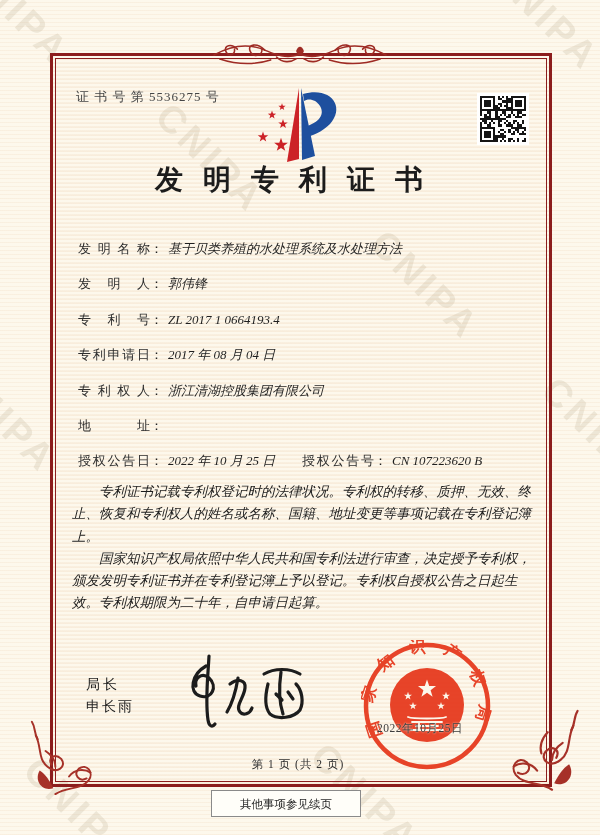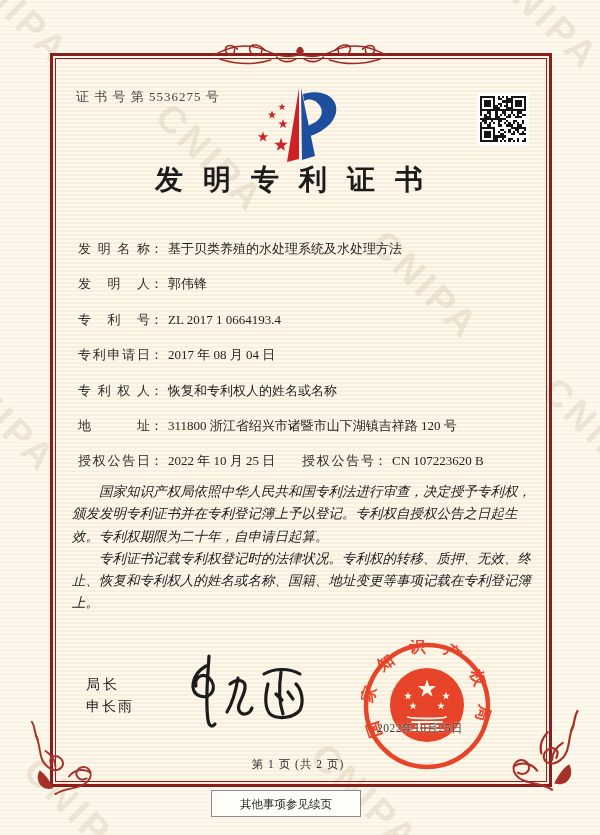--- a/index.html
+++ b/index.html
@@ -35,21 +35,21 @@
   .qr svg { width:100%; height:100%; display:block; }
   .title {
     left:50px; width:478px; top:161px; text-align:center;
     font-size:28px; font-weight:bold; color:#1c1c1c;
     letter-spacing:20px; text-indent:20px;
   }
   .fields { left:78px; top:240px; width:460px; font-size:13px; color:#222; }
   .field-row { height:35.4px; display:flex; align-items:flex-start; line-height:17px; }
   .flabel { display:inline-block; width:72px; text-align:justify; text-align-last:justify; color:#2d2d2d; flex:none; }
   .colon { flex:none; margin-right:5px; }
-  .fvalue { color:#1f1f1f; }
+  .fvalue { color:#1f1f1f;font-style:italic; }
   .fvalue-fixed { width:128px; flex:none; }
   .grantlabel2 { margin-left:6px; }
   .paras { left:72px; top:481px; width:460px; font-size:13.5px; line-height:22.3px;
     color:#1c1c1c; font-style:italic; }
   .paras p { text-indent:2em; }
   .signer-title { left:86px; top:676px; font-size:14px; letter-spacing:3px; color:#222;
     font-family:Liberation Mono, monospace; }
   .signer-name  { left:86px; top:698px; font-size:14px; letter-spacing:2px; color:#222;
     font-family:"Liberation Sans", sans-serif; }
   .signature { left:172px; top:648px; width:145px; height:88px; }
@@ -409,40 +409,39 @@
         <span class="fvalue">ZL 2017 1 0664193.4</span>
     </div>
     <div class="field-row">
       <span class="flabel">专利申请日</span>
         <span class="colon">：</span>
         <span class="fvalue">2017 年 08 月 04 日</span>
     </div>
     <div class="field-row">
       <span class="flabel">专利权人</span>
         <span class="colon">：</span>
-        <span class="fvalue">恢复和专利权人的姓名或名称</span>
+        <span class="fvalue">浙江清湖控股集团有限公司</span>
     </div>
     <div class="field-row">
       <span class="flabel">地址</span>
         <span class="colon">：</span>
-        <span class="fvalue">311800 浙江省绍兴市诸暨市山下湖镇吉祥路 120 号</span>
     </div>
     <div class="field-row">
       <span class="flabel">授权公告日</span>
         <span class="colon">：</span>
         <span class="fvalue fvalue-fixed">2022 年 10 月 25 日</span>
         <span class="flabel grantlabel2">授权公告号</span>
         <span class="colon">：</span>
         <span class="fvalue">CN 107223620 B</span>
     </div>
   </div>
 
   <div class="abs paras">
+    <p>专利证书记载专利权登记时的法律状况。专利权的转移、质押、无效、终止、恢复和专利权人的姓名或名称、国籍、地址变更等事项记载在专利登记簿上。</p>
     <p>国家知识产权局依照中华人民共和国专利法进行审查，决定授予专利权，颁发发明专利证书并在专利登记簿上予以登记。专利权自授权公告之日起生效。专利权期限为二十年，自申请日起算。</p>
-    <p>专利证书记载专利权登记时的法律状况。专利权的转移、质押、无效、终止、恢复和专利权人的姓名或名称、国籍、地址变更等事项记载在专利登记簿上。</p>
   </div>
 
   <div class="abs signer-title">局长</div>
   <div class="abs signer-name">申长雨</div>
 
   <svg class="abs signature" viewBox="0 0 145 88">
     <g stroke="#1c1c1c" stroke-width="3.2" fill="none" stroke-linecap="round" stroke-linejoin="round">
       <path d="M34 18 C20 26 16 44 28 48 C40 52 46 38 37 30 C30 24 22 30 24 38"></path>
       <path d="M37 8 C36 28 33 52 36 72 C37 78 40 80 43 76"></path>
       <path d="M66 30 C64 42 61 54 55 64"></path>

